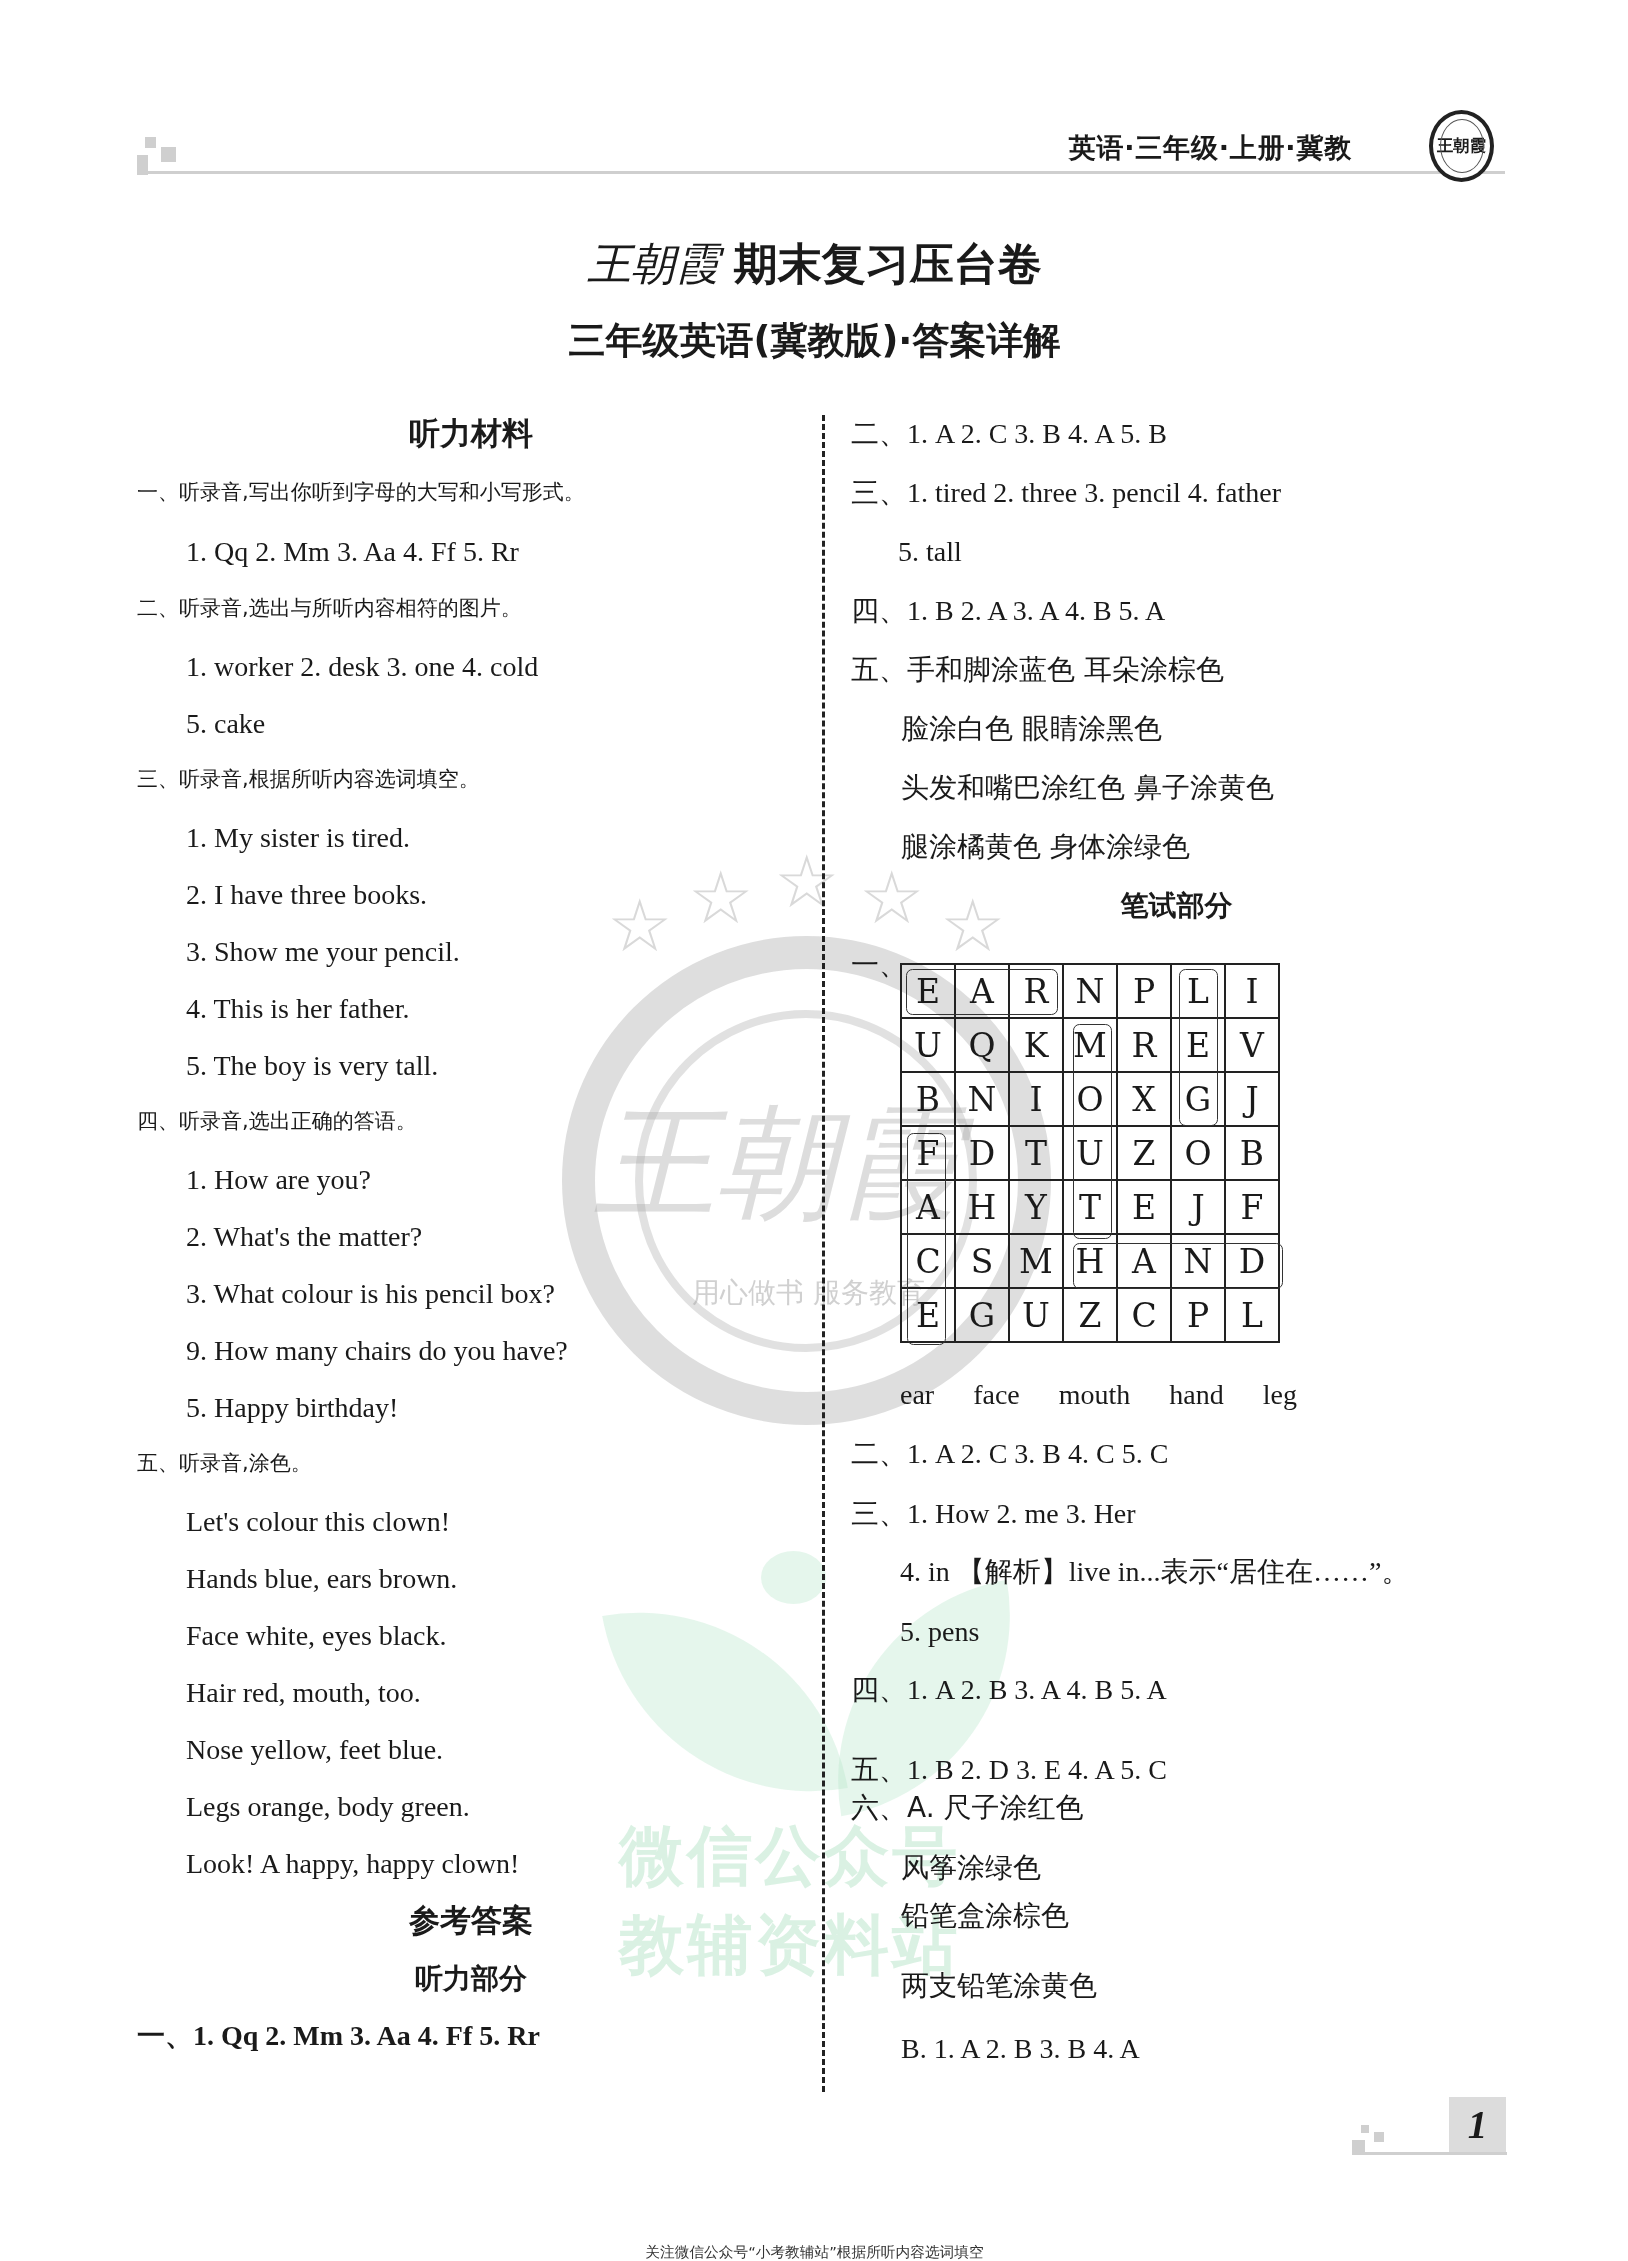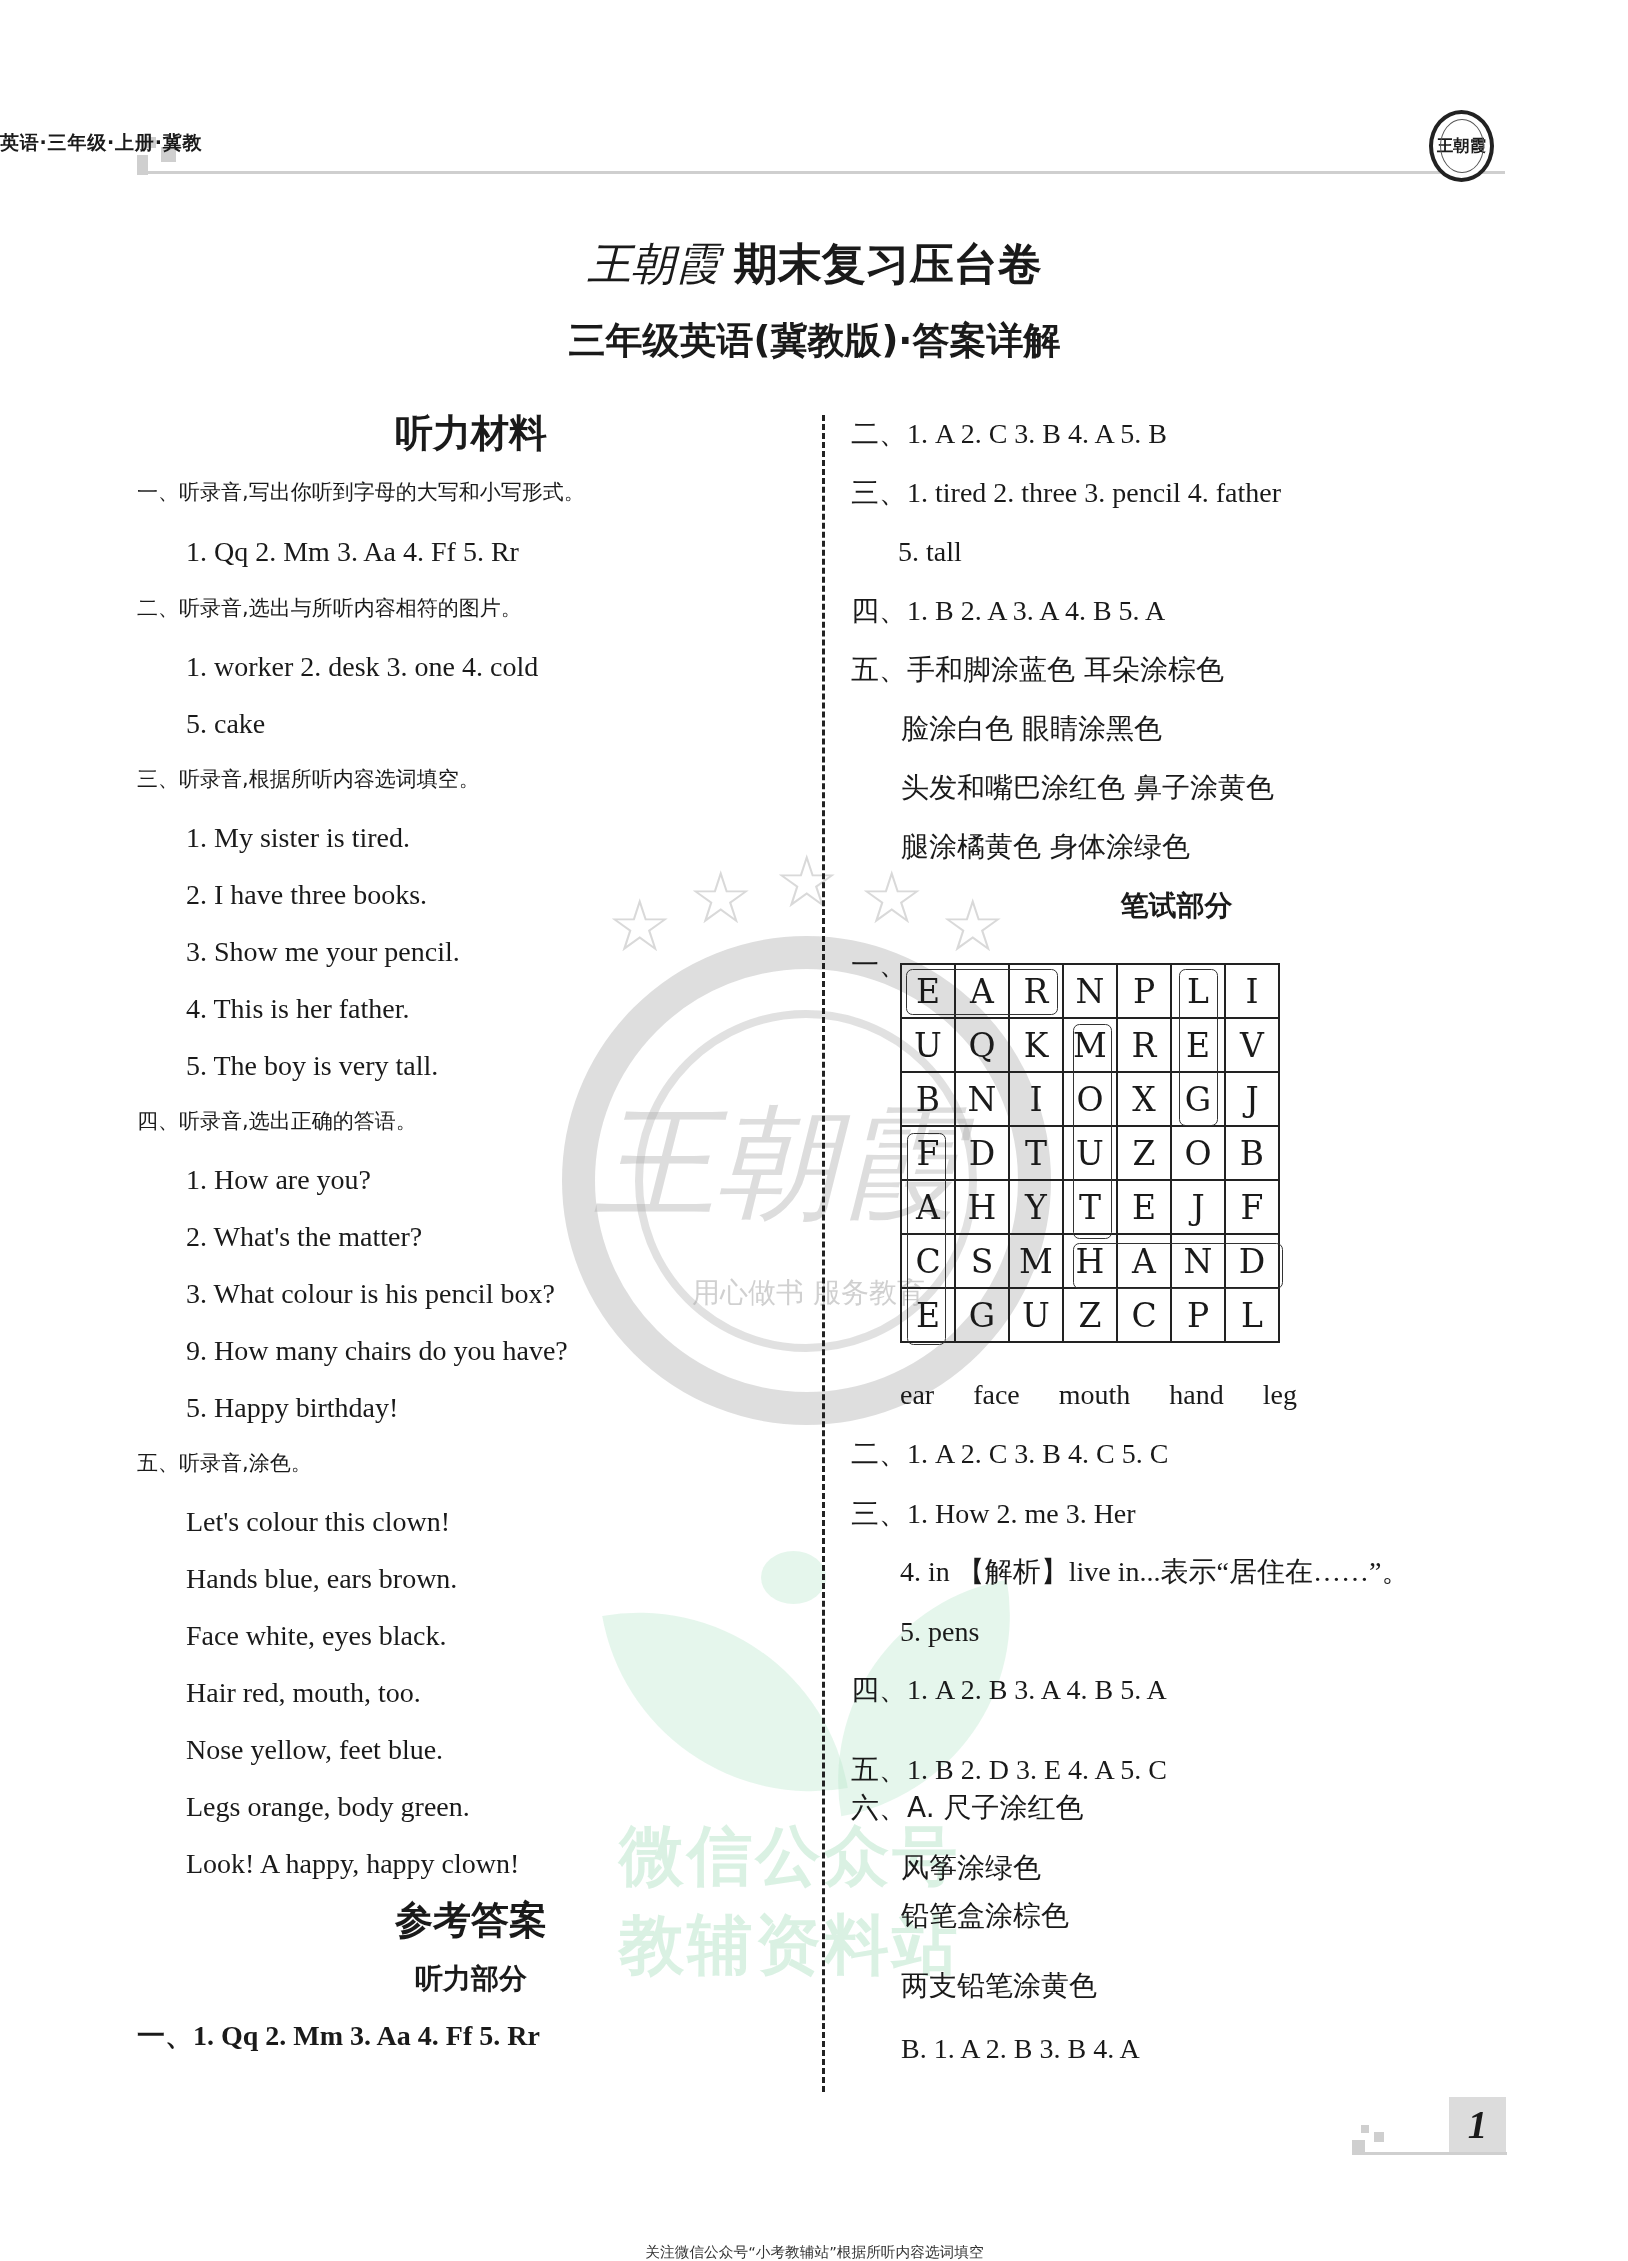--- a/index.html
+++ b/index.html
@@ -8,36 +8,36 @@
     background: #ffffff; color: #1a1a1a;
     font-family: "DejaVu Serif", "Liberation Serif", serif;
   }
   .abs { position: absolute; }
   .cn { font-family: "DejaVu Sans", "Liberation Sans", sans-serif; }
   .en { font-family: "Liberation Serif", "DejaVu Serif", serif; }
 
   
   .hdr-sq { position: absolute; background: #cfcfcf; }
   .hdr-line { left: 137px; top: 171px; width: 1368px; height: 3.3px; background: #cfcfcf; }
-  .hdr-text { left: 0; width: 1352px; top: 130px; text-align: left; font-size: 19px; font-weight: bold; letter-spacing: 0.8px; }
+  .hdr-text { left: 0; width: 1352px; top: 130px; text-align: right; font-size: 27px; font-weight: bold; letter-spacing: 0.8px; }
   .seal { left: 1429px; top: 110px; width: 65px; height: 72px; border-radius: 50%; border: 4.9px solid #222; box-sizing: border-box; background: #fff; display:flex; align-items:center; justify-content:center; font-size: 16.3px; font-weight: bold; }
   .seal::before { content:""; position:absolute; left:6.5px; right:6.5px; top:4.9px; bottom:4.9px; border:1.6px solid #555; border-radius:50%; }
 
   .title-main { left: 0; width: 1629px; top: 235px; text-align: center; font-size: 44px; font-weight: bold; }
   .title-main .brand { font-family: "DejaVu Serif", serif; font-style: italic; font-weight: normal; margin-right: 14.7px; }
   .title-sub { left: 0; width: 1629px; top: 316px; text-align: center; font-size: 37px; font-weight: bold; }
 
   
   .col { position: absolute; top: 407px; }
   .col-left { left: 137px; width: 668px; }
   .col-right { left: 851px; width: 700px; }
   .divider { left: 822px; top: 415px; height: 1677px; width: 0; border-left: 3.3px dashed #222; }
 
   .line { position: absolute; white-space: nowrap; font-size: 28px; line-height: 33px; }
-  .center-title { font-size: 38px; font-weight: bold; text-align: center; }
+  .center-title { font-size: 31px; font-weight: bold; text-align: center; }
   .q-head { font-size: 21px; }
   .indent { left: 49px; }
   .b { font-weight: bold; }
   .gap { display:inline-block; width: 28px; }
 
   
   .grid { left: 900px; top: 963px; border-collapse: collapse; }
   .grid td { width: 52px; height: 52px; border: 2.4px solid #222; text-align: center; vertical-align: middle; font-size: 33px; font-family: "DejaVu Serif", serif; padding: 0; position: relative; }
   .hl { position:absolute; border: 1.6px solid #333; border-radius: 6.5px; pointer-events:none; }
 

